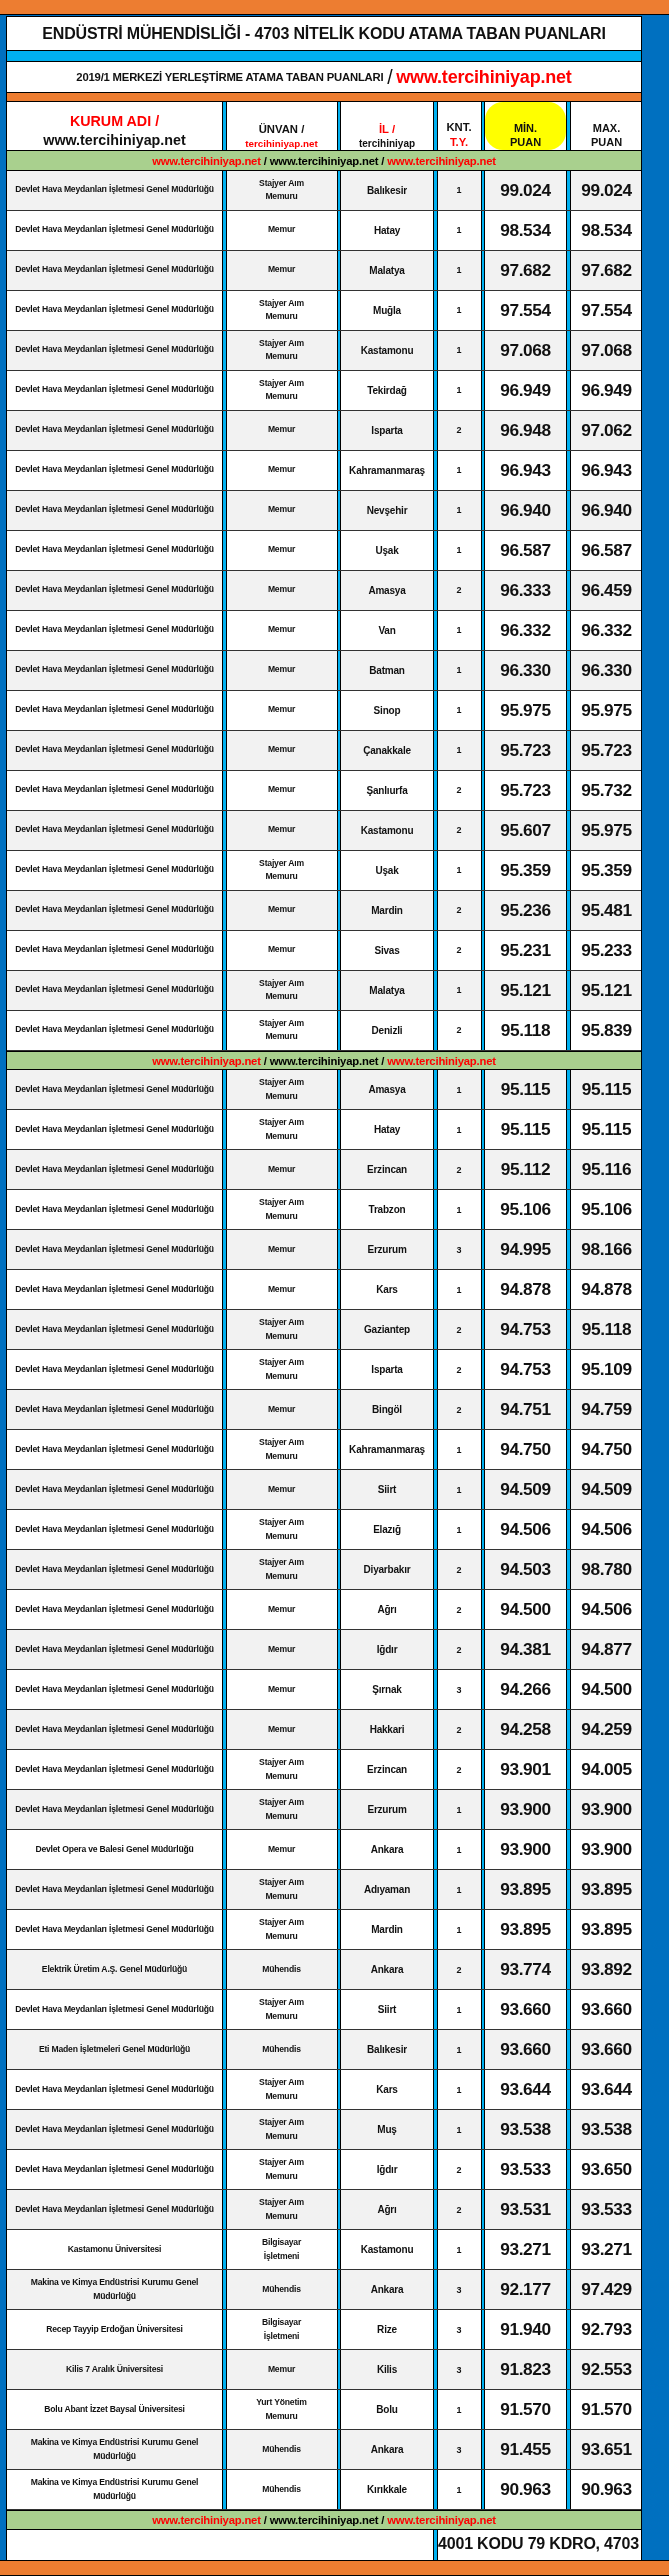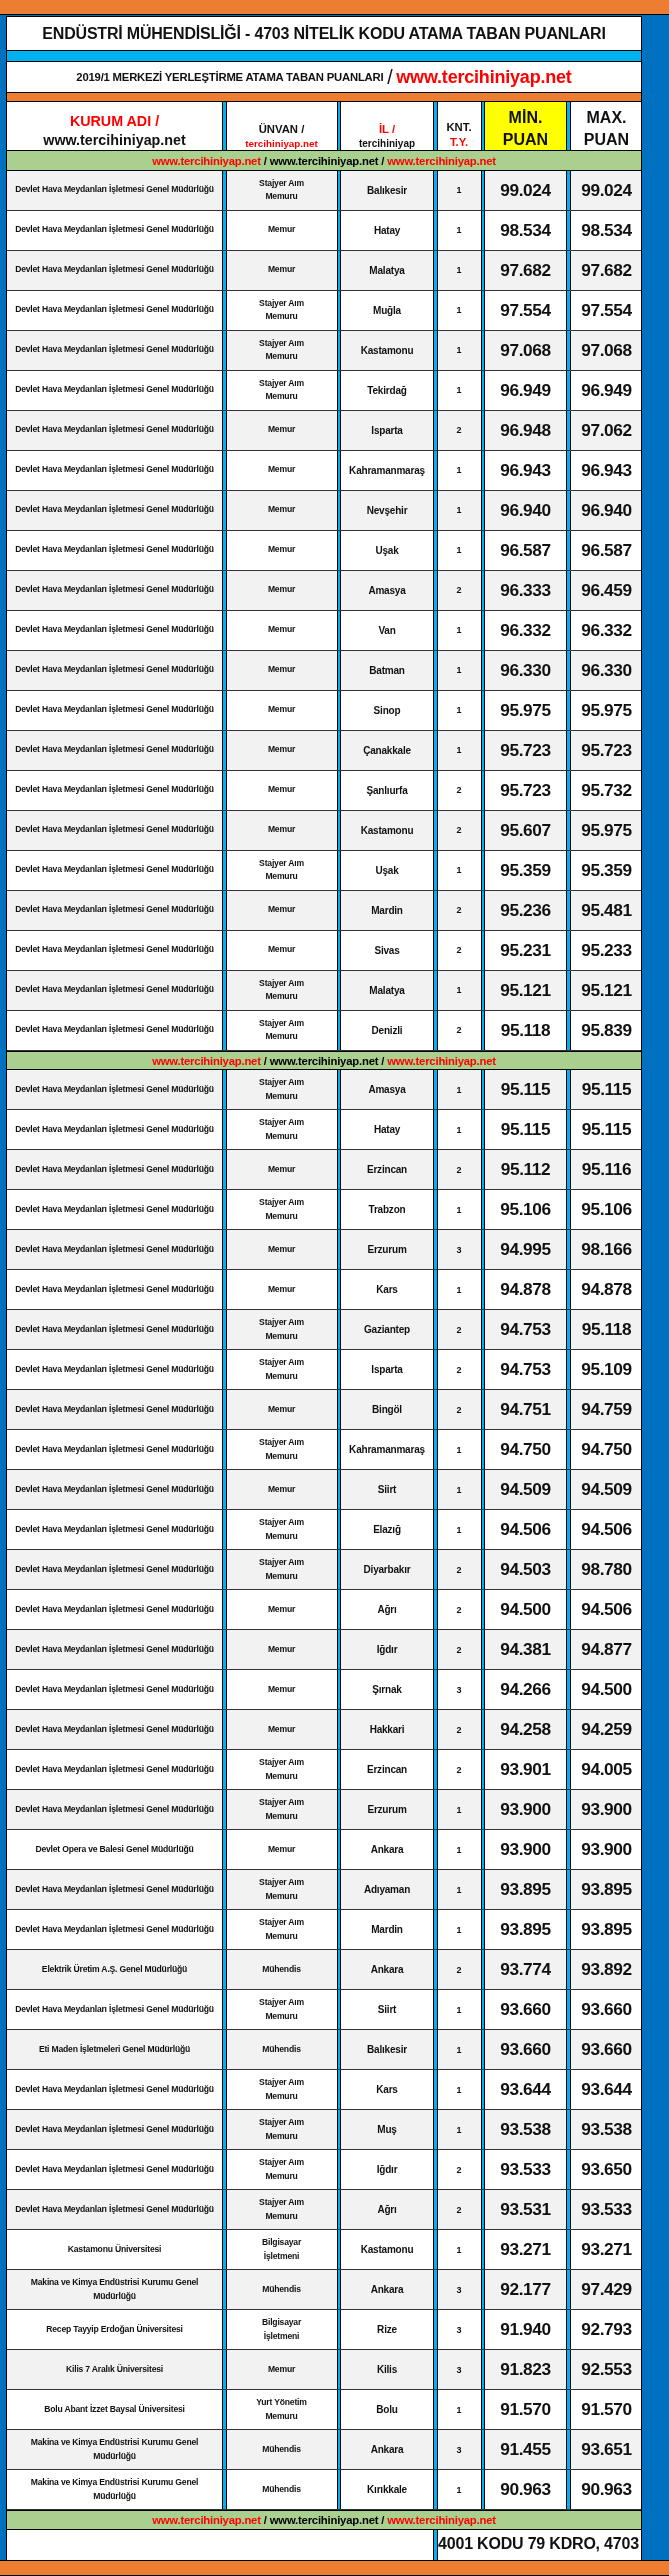--- a/index.html
+++ b/index.html
@@ -18,21 +18,21 @@
 
   .grid { display: grid; grid-template-columns: 215px 4.5px 110px 4.5px 92px 4.5px 43px 4.5px 81px 4.5px 72px; }
   .sepcol { background: #00b0f0; border-left: 0.8px solid #000; border-right: 0.8px solid #000; }
 
   .hdr { height: 49px; border-bottom: 1.5px solid #000; }
   .hdr .hc { display: flex; flex-direction: column; align-items: center; justify-content: flex-end; text-align: center; font-weight: bold; line-height: 1.35; }
   .hdr .hc.c1 { font-size: 14.3px; }
   .hdr .hc.c2 { font-size: 11.3px; }
   .hdr .hc.c3 { font-size: 11.3px; }
   .hdr .hc.c4 { font-size: 11.3px; }
-  .hdr .hc.c5, .hdr .hc.c6 { font-size: 16px; }
+  .hdr .hc.c5, .hdr .hc.c6 { font-size: 11px; border-radius: 18px; }
   .hdr .hc.c5 { background: #ffff00; }
   .red { color: #ff0000; }
   .small-red { color: #ff0000; font-size: 9.8px; }
   .small-black { font-size: 10px; }
 
   .banner { height: 19.5px; background: #a9d08e; display: flex; align-items: center; justify-content: center; font-weight: bold; font-size: 11.3px; border-bottom: 1.5px solid #000; border-top: 0; letter-spacing: -0.2px; }
   .banner .r { color: #ff0000; }
   .banner .b { color: #000; margin: 0 3px; }
   .banner.mid { border-top: 1.5px solid #000; }
 

